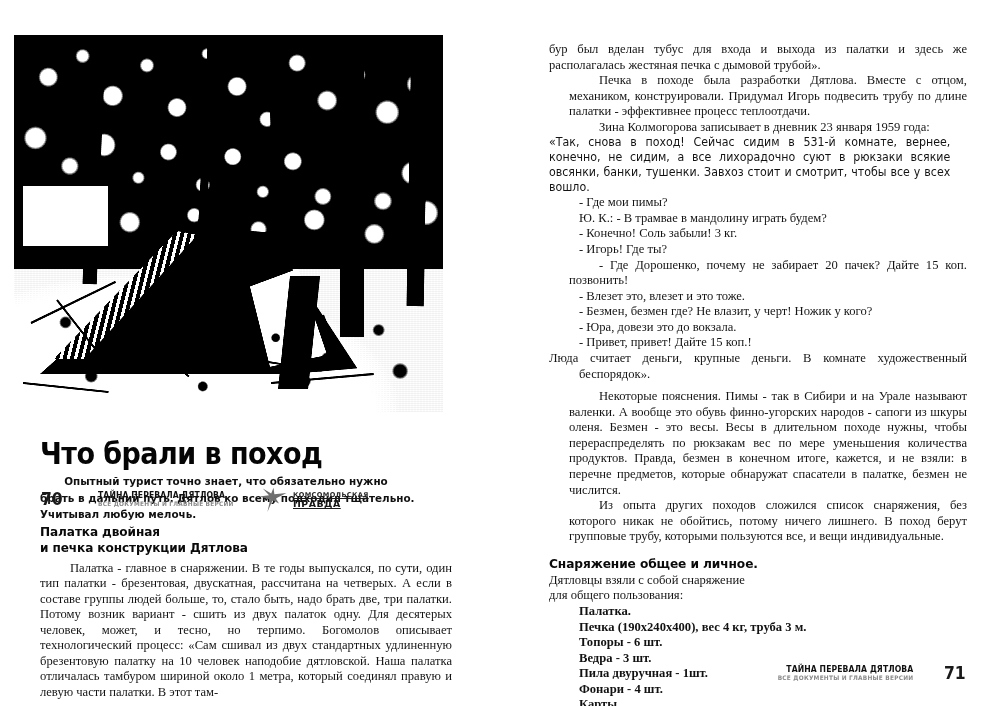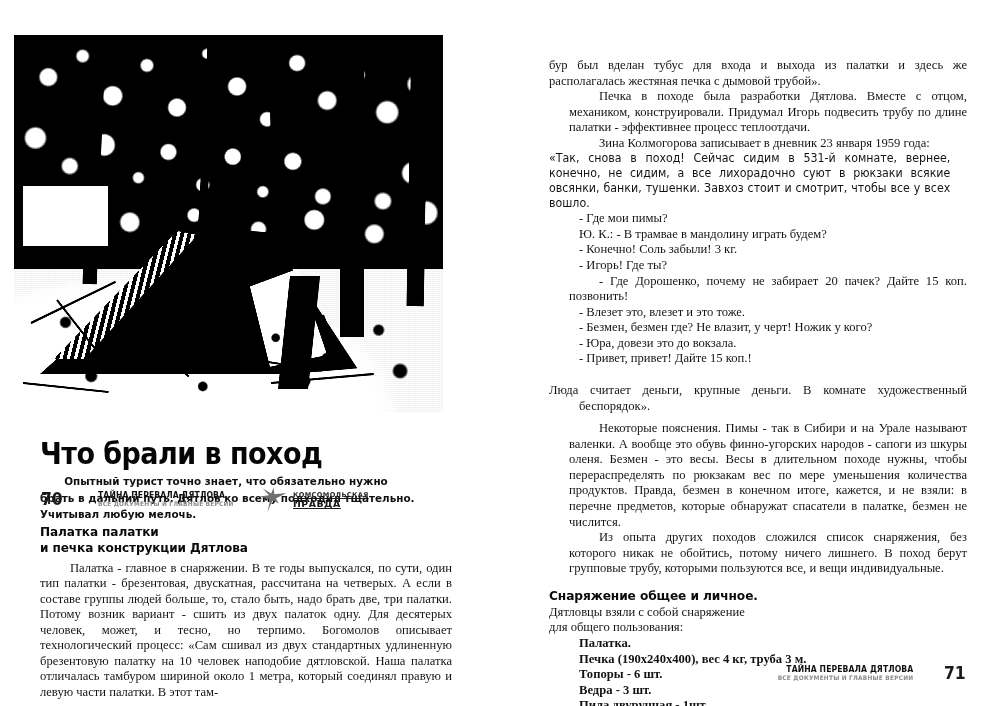--- a/index.html
+++ b/index.html
@@ -280,21 +280,21 @@
   }
   .r-para {
     font-family: "Liberation Serif", serif;
     font-size: 12.6px;
     line-height: 1.237;
     text-align: justify;
     color: #151515;
     margin: 0;
   }
   .r-para.indent { text-indent: 30px; margin-left: 20px; }
-  .r-para.noindent { text-indent: 0; margin-top: 16px; }
+  .r-para.noindent { text-indent: 0; }
 
   .r-sans {
     font-family: "DejaVu Sans", sans-serif;
     font-size: 11.5px;
     line-height: 1.30;
     text-align: justify;
     color: #141414;
     margin: 0;
     transform: scaleX(0.96);
     transform-origin: left top;
@@ -444,21 +444,21 @@
         <div class="ph-line ln8"></div>
         <div class="ph-grain"></div>
       </div>
     </div>
 
     <h1 class="headline">Что брали в поход</h1>
 
     <p class="standfirst">Опытный турист точно знает, что обязательно нужно брать в дальний путь. Дятлов ко всему подходил тщательно. Учитывал любую мелочь.</p>
 
     <h2 class="subhead">
-      <span>Палатка палатки</span><br>
+      <span>Палатка двойная</span><br>
       <span>и печка конструкции Дятлова</span>
     </h2>
 
     <p class="left-body">Палатка - главное в снаряжении. В те годы выпускался, по сути, один тип палатки - брезентовая, двускатная, рассчитана на четверых. А если в составе группы людей больше, то, стало быть, надо брать две, три палатки. Потому возник вариант - сшить из двух палаток одну. Для десятерых человек, может, и тесно, но терпимо. Богомолов описывает технологический процесс: «Сам сшивал из двух стандартных удлиненную брезентовую палатку на 10 человек наподобие дятловской. Наша палатка отличалась тамбуром шириной около 1 метра, который соединял правую и левую части палатки. В этот там-</p>
 
     <div class="footer footer-left">
       <span class="folio">70</span>
       <span class="foot-titles">
         <span class="foot-t1" style="display:block;">ТАЙНА ПЕРЕВАЛА ДЯТЛОВА</span>
         <span class="foot-t2" style="display:block;">ВСЕ ДОКУМЕНТЫ И ГЛАВНЫЕ ВЕРСИИ</span>

